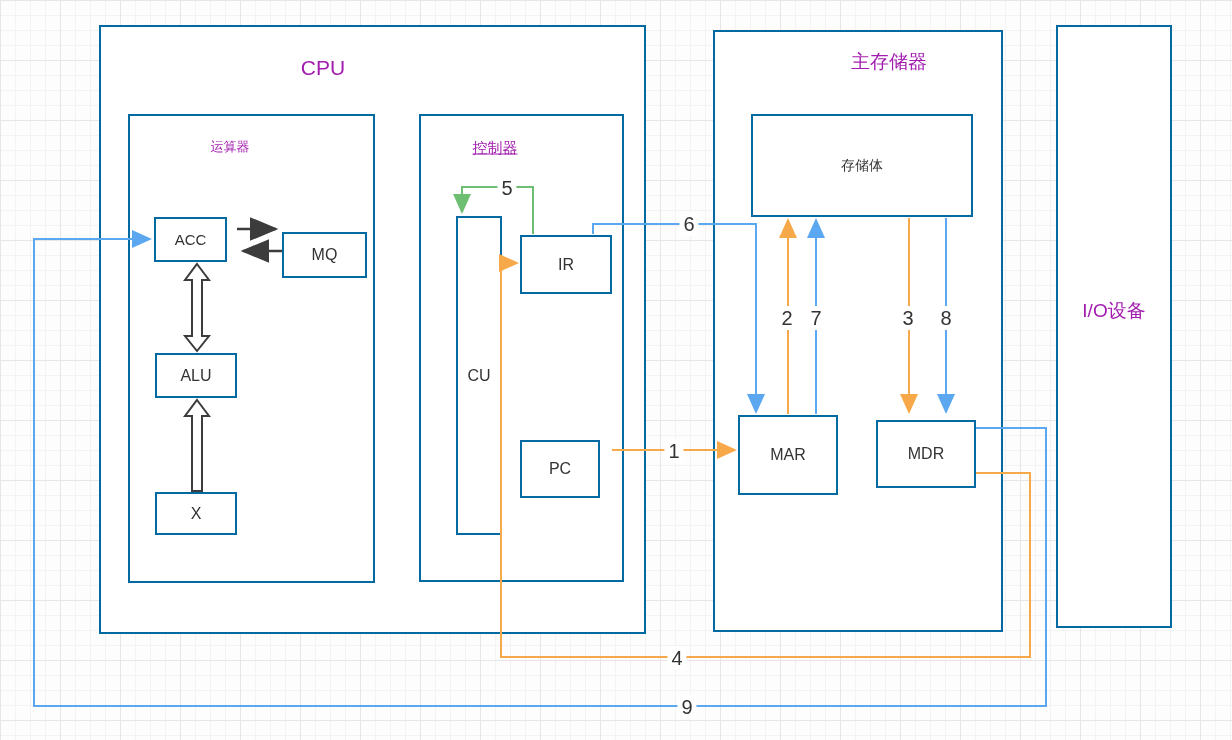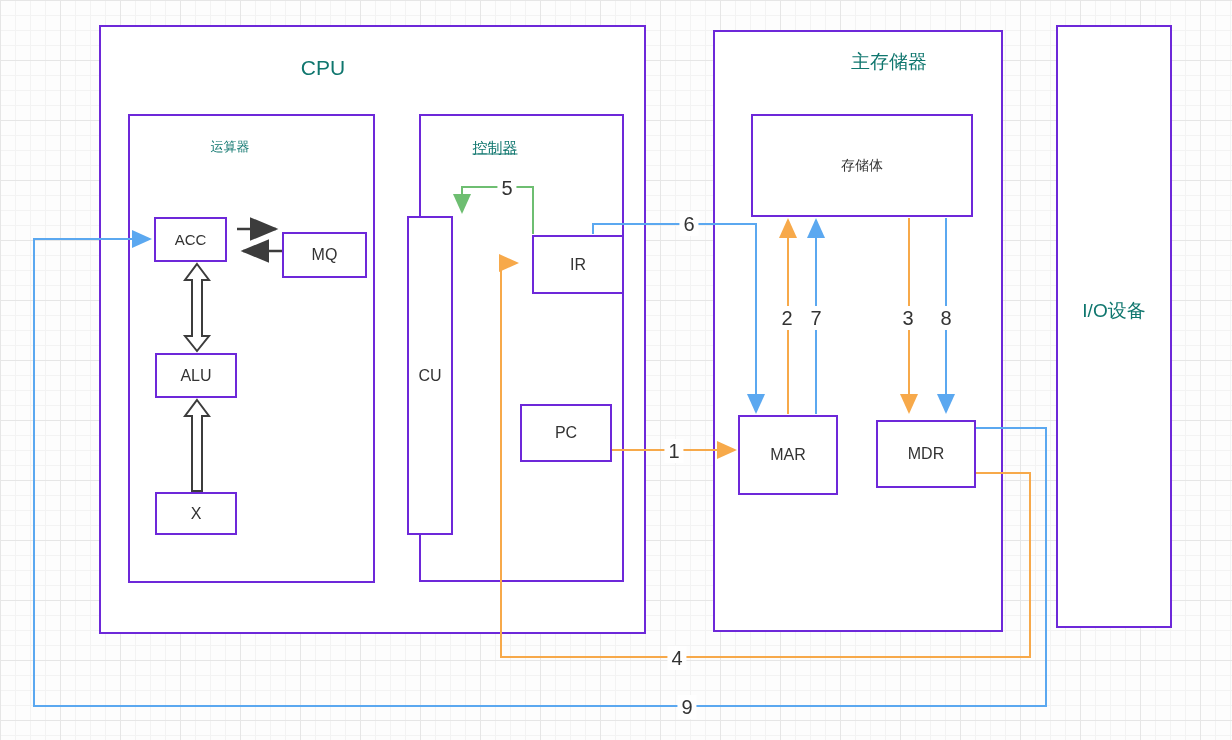--- a/index.html
+++ b/index.html
@@ -7,23 +7,23 @@
     width:1232px;height:740px;position:relative;overflow:hidden;
     font-family:"Liberation Sans","DejaVu Sans",sans-serif;color:#333;
     background-color:#fdfdfd;
     background-image:
       linear-gradient(to right,#e6e6e6 1px,transparent 1px),
       linear-gradient(to bottom,#e6e6e6 1px,transparent 1px),
       linear-gradient(to right,#f3f3f3 1px,transparent 1px),
       linear-gradient(to bottom,#f3f3f3 1px,transparent 1px);
     background-size:60px 60px,60px 60px,15px 15px,15px 15px;
   }
-  .box{position:absolute;background:#fff;border:2px solid #6d28d9;box-sizing:border-box;}
+  .box{position:absolute;background:#fff;border:2px solid #0369a1;box-sizing:border-box;}
   .blk{display:flex;align-items:center;justify-content:center;font-size:16px;color:#333;}
-  .ctitle{position:absolute;transform:translate(-50%,-50%);white-space:nowrap;color:#0f766e;}
+  .ctitle{position:absolute;transform:translate(-50%,-50%);white-space:nowrap;color:#a21caf;}
   .numlab{
     position:absolute;transform:translate(-50%,-50%);
     background:#fff;padding:0 4px;font-size:20px;line-height:24px;color:#333;z-index:30;
   }
   #wires{position:absolute;left:0;top:0;z-index:20;pointer-events:none;}
 </style>
 </head>
 <body>
 
 <div class="box" style="left:99px;top:25px;width:547px;height:609px;"></div>
@@ -43,27 +43,27 @@
 </div>
 <div class="box blk" style="left:282px;top:216px;width:85px;height:46px;margin-top:16px;">
   <span>MQ</span>
 </div>
 <div class="box blk" style="left:155px;top:353px;width:82px;height:45px;">
   <span>ALU</span>
 </div>
 <div class="box blk" style="left:155px;top:492px;width:82px;height:43px;">
   <span>X</span>
 </div>
-<div class="box blk" style="left:407px;top:216px;width:46px;height:319px;">
+<div class="box blk" style="left:456px;top:216px;width:46px;height:319px;">
   <span>CU</span>
 </div>
-<div class="box blk" style="left:520px;top:235px;width:92px;height:59px;margin-left:12px;">
+<div class="box blk" style="left:520px;top:235px;width:92px;height:59px;">
   <span>IR</span>
 </div>
-<div class="box blk" style="left:520px;top:404px;width:92px;height:58px;">
+<div class="box blk" style="left:520px;top:440px;width:80px;height:58px;">
   <span>PC</span>
 </div>
 <div class="box blk" style="left:751px;top:114px;width:222px;height:103px;font-size:14px;">
   <span>存储体</span>
 </div>
 <div class="box blk" style="left:738px;top:415px;width:100px;height:80px;">
   <span>MAR</span>
 </div>
 <div class="box blk" style="left:876px;top:420px;width:100px;height:68px;">
   <span>MDR</span>

